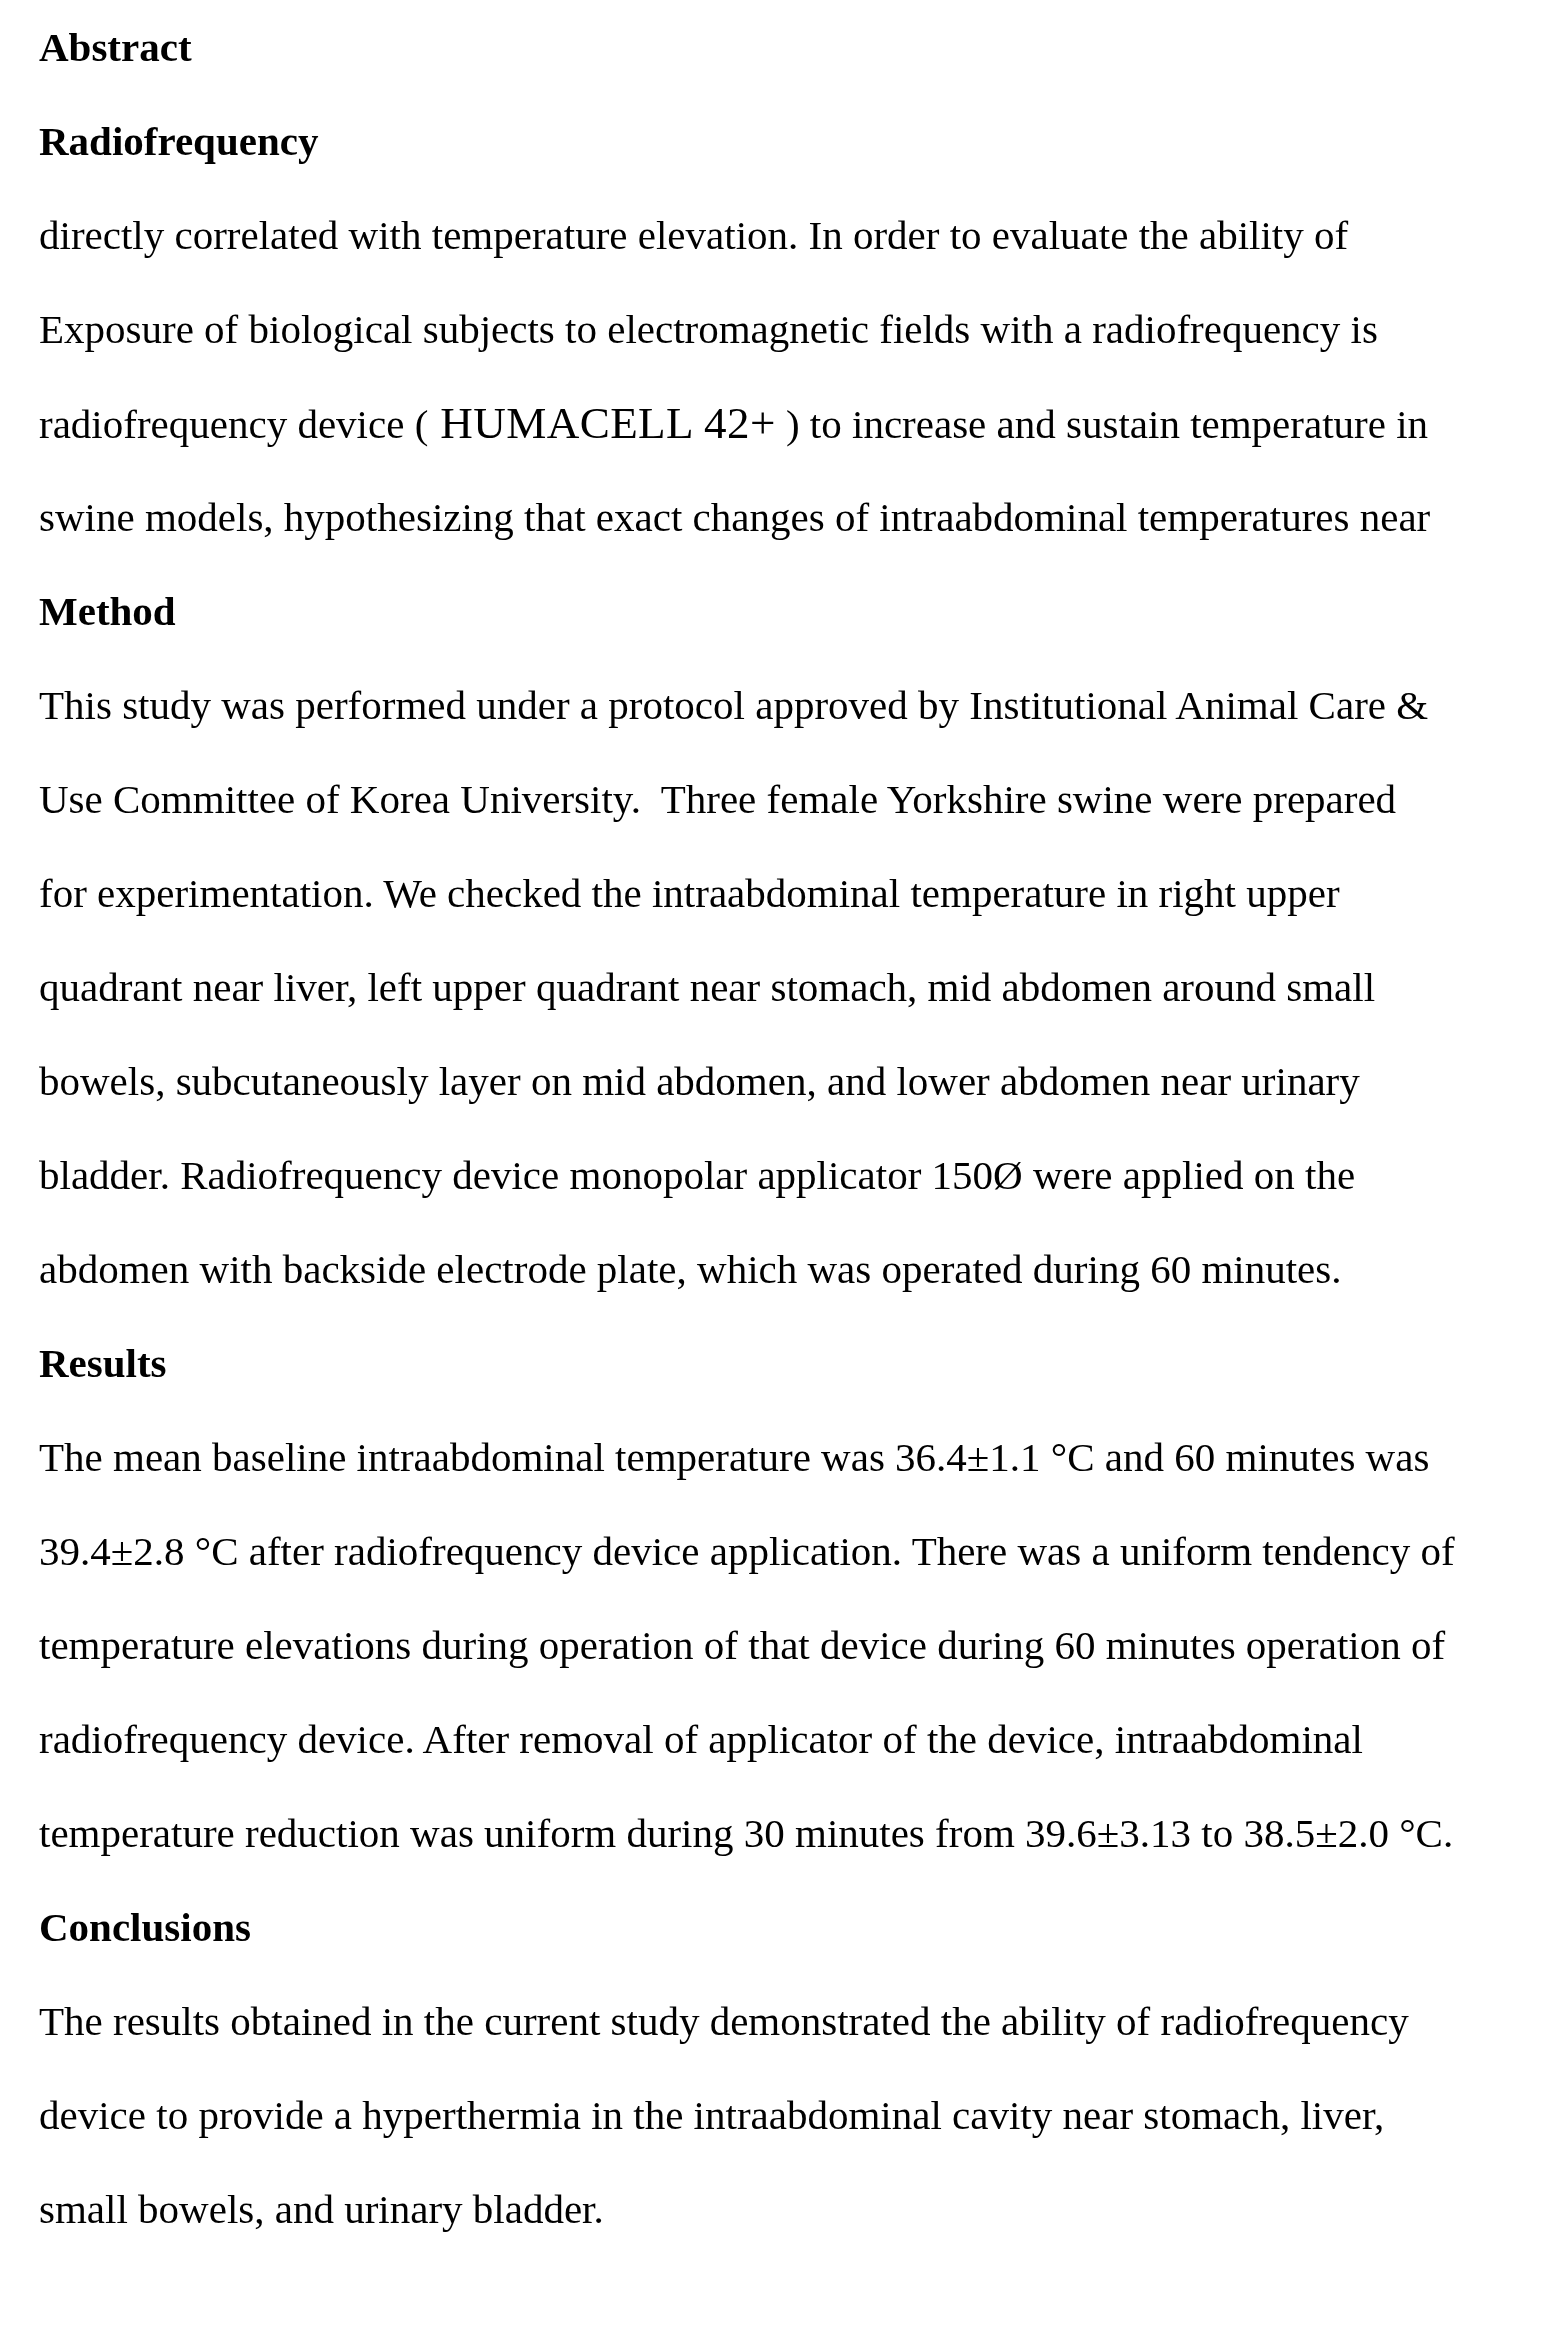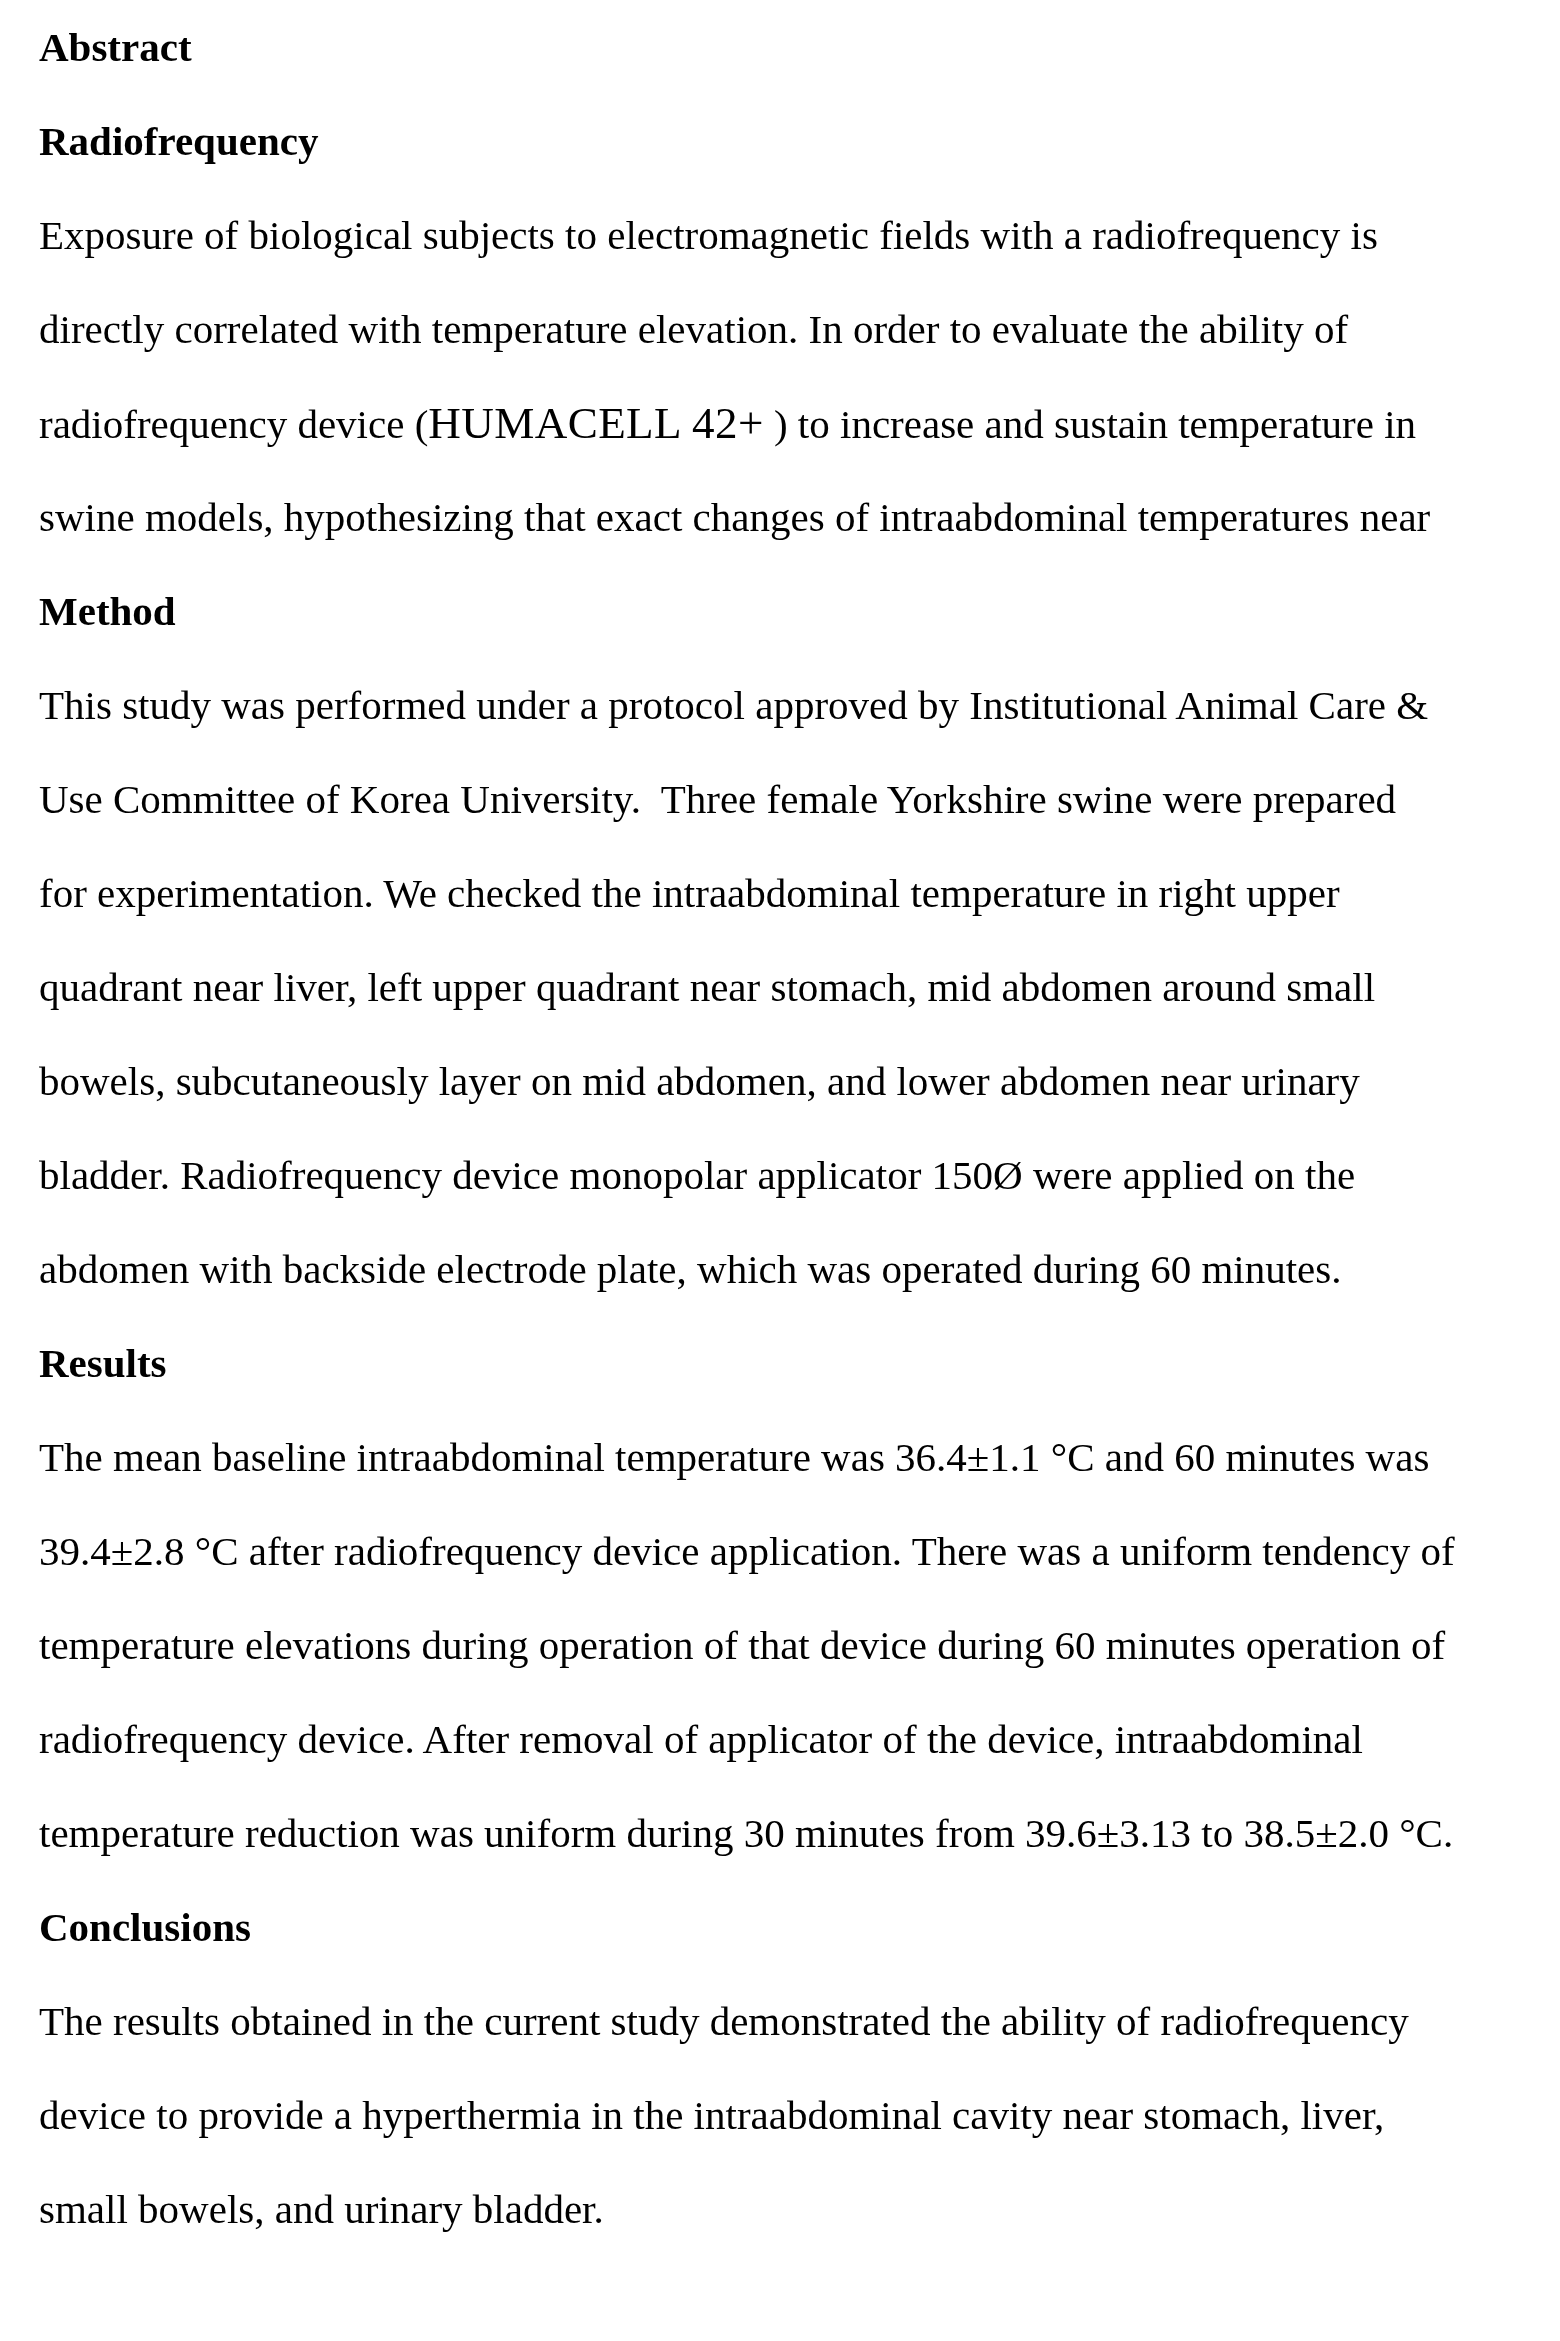--- a/index.html
+++ b/index.html
@@ -23,32 +23,33 @@
     height: 94px;
     line-height: 94px;
     white-space: pre;
   }
   .heading {
     font-weight: bold;
   }
   .brand {
     font-size: 1.1em;
     letter-spacing: 0.4px;
+    margin-left: 12px;
   }
 </style>
 </head>
 <body>
 
 <main class="page">
 
   <div class="block heading">Abstract</div>
 
   <div class="block heading">Radiofrequency</div>
+  <div class="block line">directly correlated with temperature elevation. In order to evaluate the ability of</div>
   <div class="block line">Exposure of biological subjects to electromagnetic fields with a radiofrequency is</div>
-  <div class="block line">directly correlated with temperature elevation. In order to evaluate the ability of</div>
   <div class="block line"><span>radiofrequency device (</span><span class="brand">HUMACELL 42+</span><span> ) to increase and sustain temperature in</span></div>
   <div class="block line">swine models, hypothesizing that exact changes of intraabdominal temperatures near</div>
 
   <div class="block heading">Method</div>
   <div class="block line">This study was performed under a protocol approved by Institutional Animal Care &amp;</div>
   <div class="block line">Use Committee of Korea University.  Three female Yorkshire swine were prepared</div>
   <div class="block line">for experimentation. We checked the intraabdominal temperature in right upper</div>
   <div class="block line">quadrant near liver, left upper quadrant near stomach, mid abdomen around small</div>
   <div class="block line">bowels, subcutaneously layer on mid abdomen, and lower abdomen near urinary</div>
   <div class="block line">bladder. Radiofrequency device monopolar applicator 150Ø were applied on the</div>

